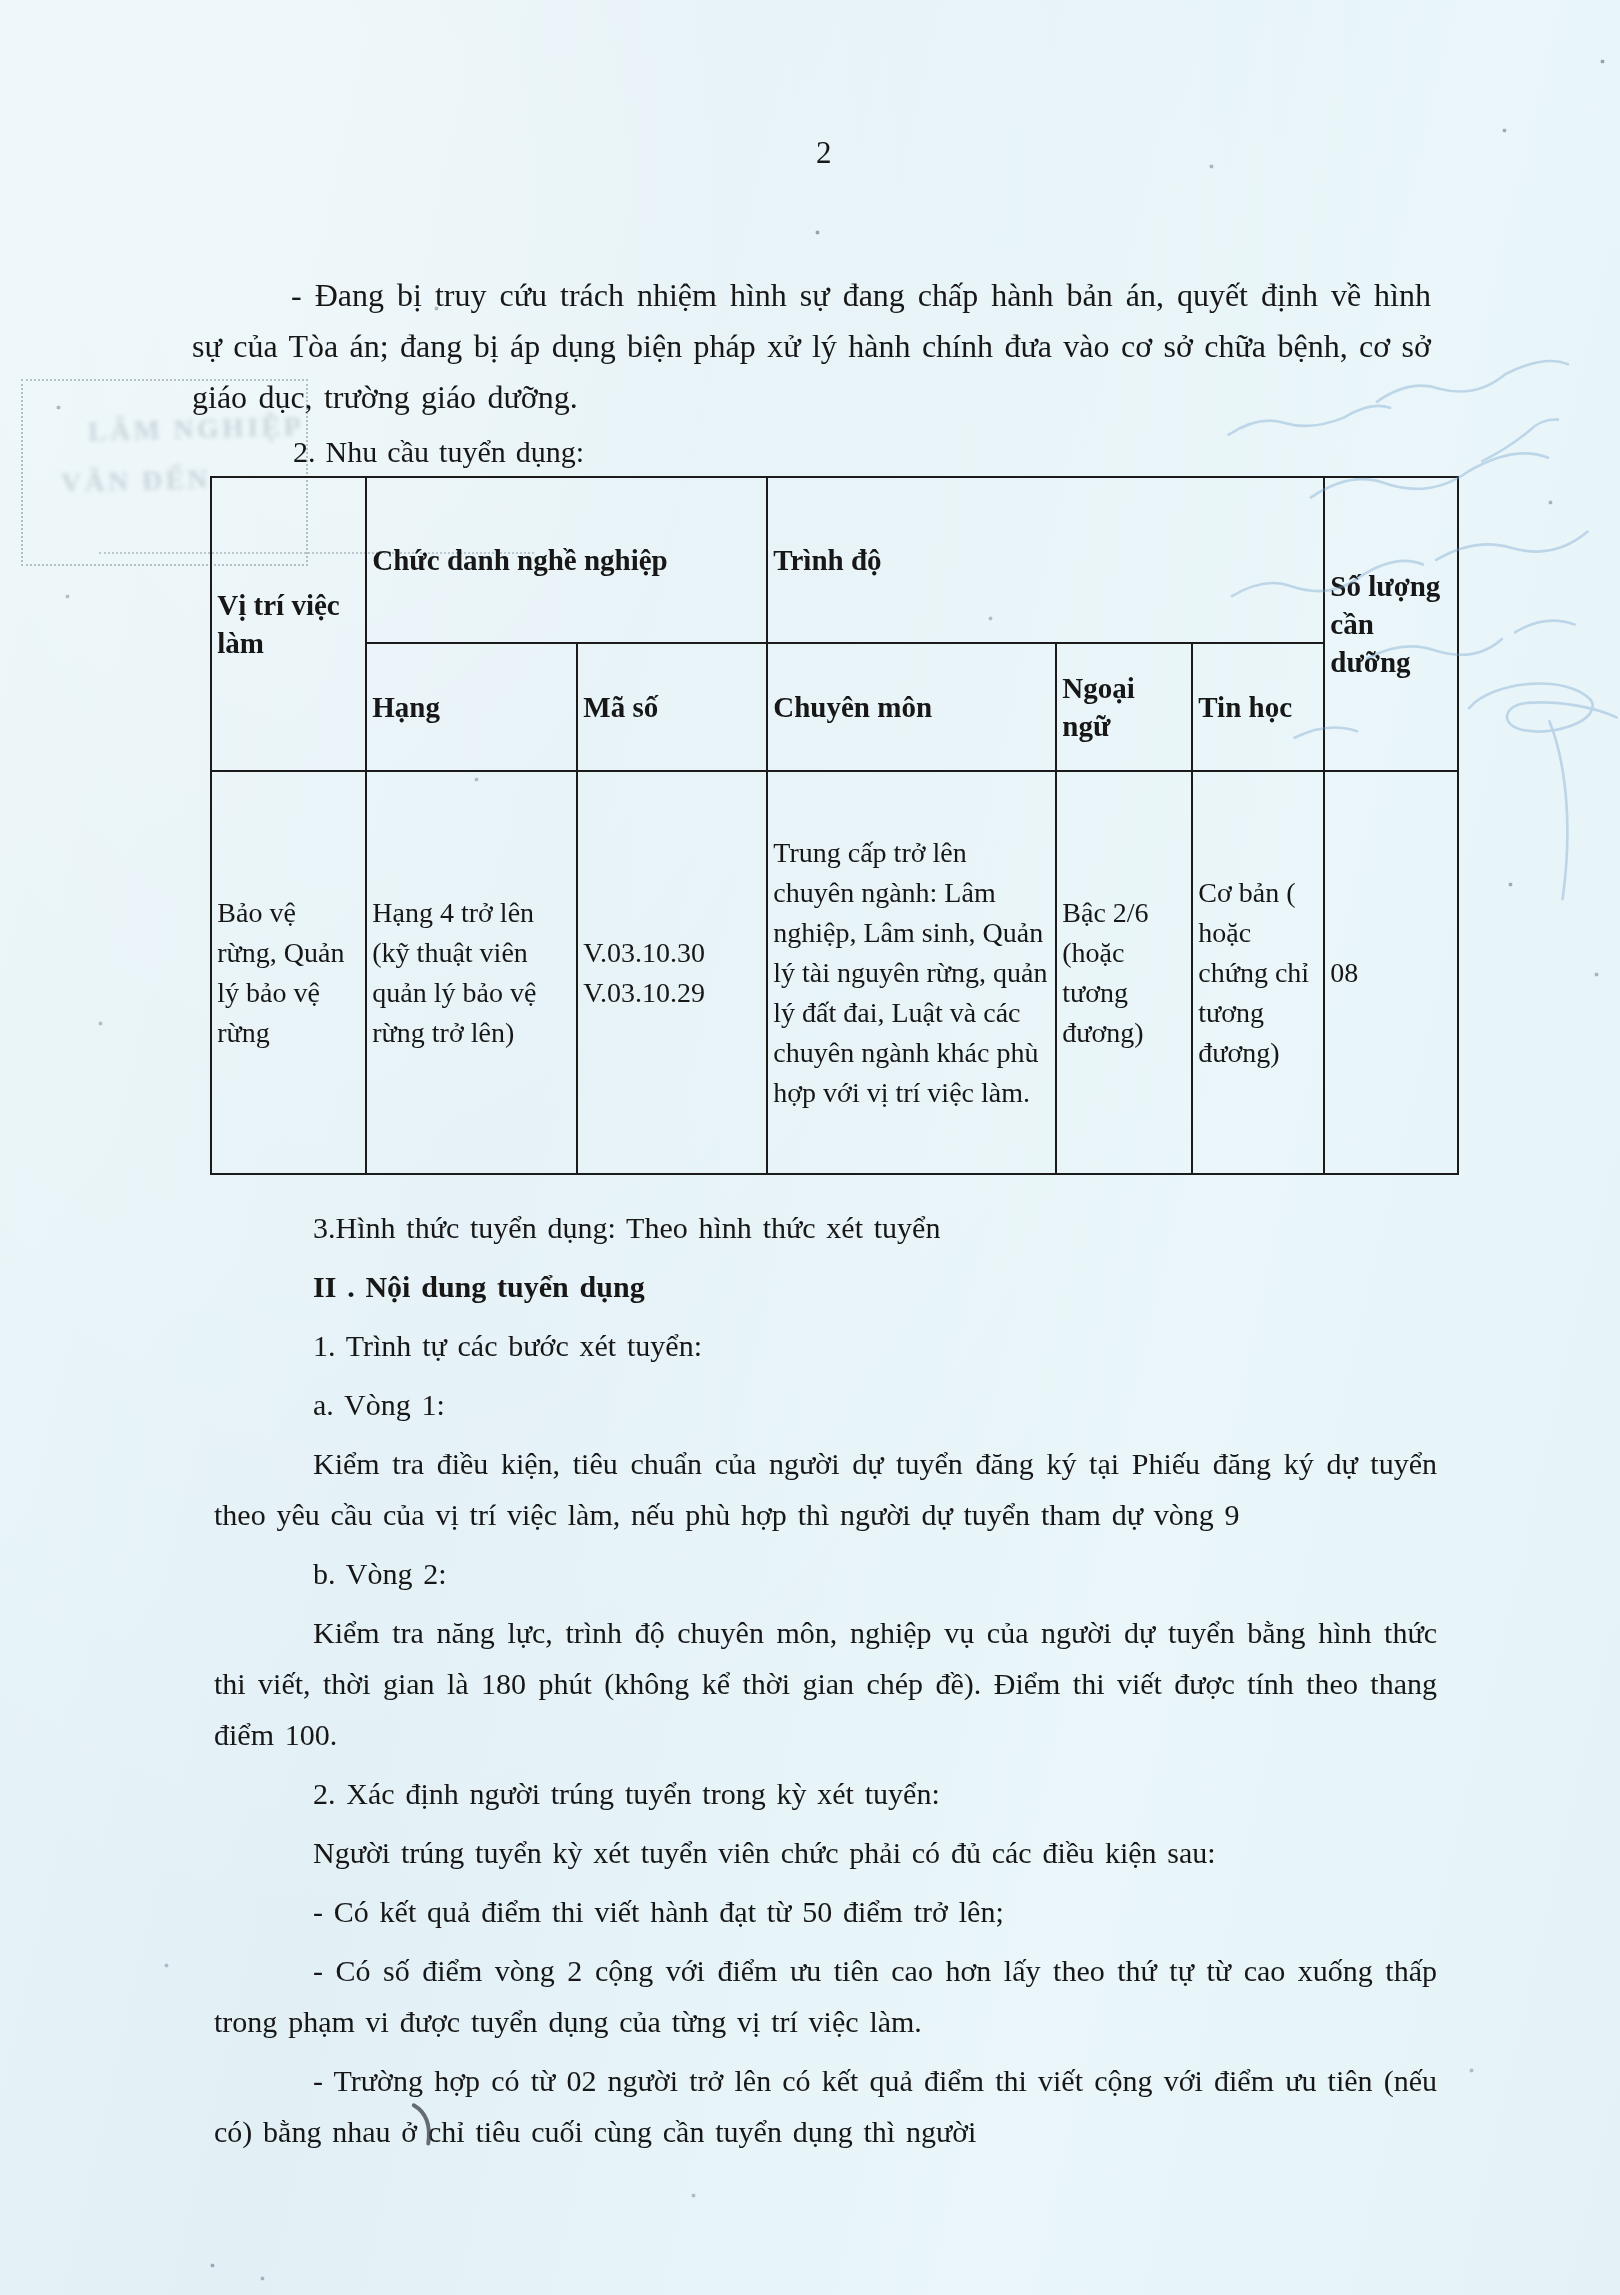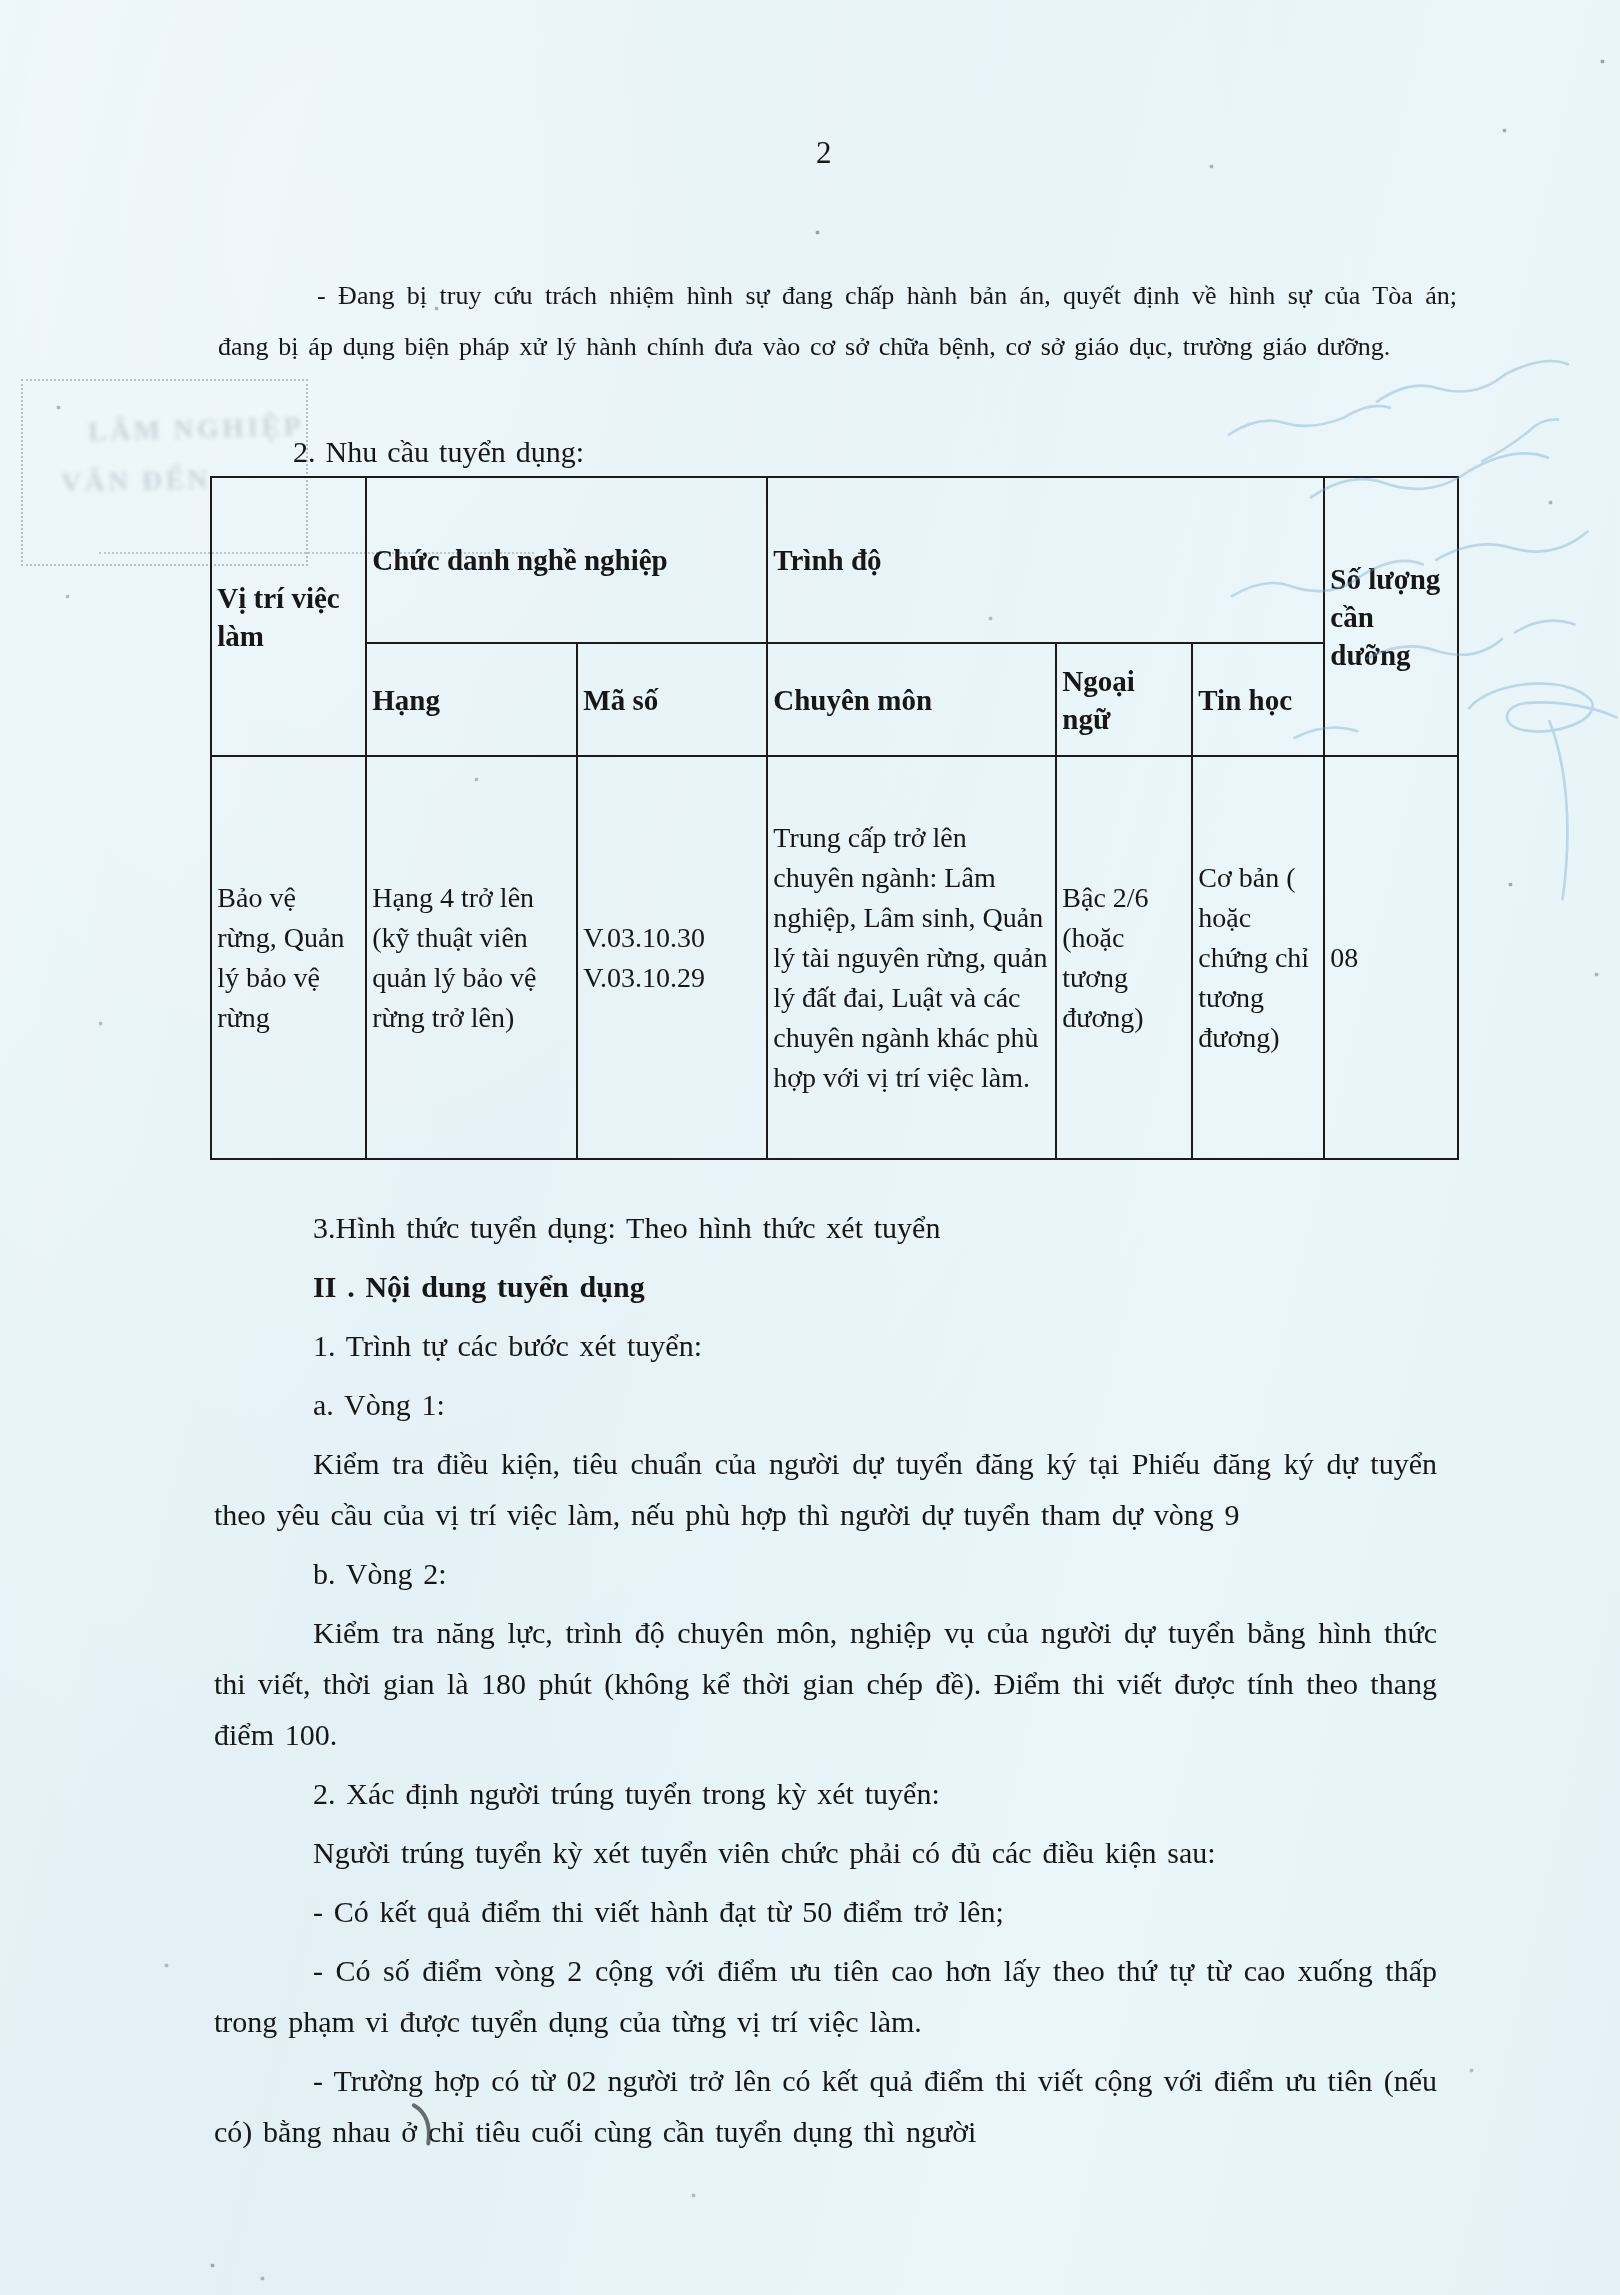--- a/index.html
+++ b/index.html
@@ -20,33 +20,33 @@
     position:absolute;left:21px;top:379px;width:283px;height:183px;
     border:2px dotted rgba(110,125,140,.45);
   }
   .stamp-line{position:absolute;font-weight:bold;letter-spacing:3.3px;
     color:rgba(125,150,160,.55);filter:blur(2px);opacity:.6;font-size:28px;white-space:nowrap;
     transform:rotate(-1.5deg);}
   .stamp-line.l1{left:65px;top:32px;}
   .stamp-line.l2{left:38px;top:84px;}
   .stamp-dots{position:absolute;left:99px;top:552px;width:435px;border-top:2px dotted rgba(110,125,140,.38);}
   
-  .intro{position:absolute;left:218px;top:270px;width:1239px;
-    font-size:26px;line-height:51px;text-align:justify;text-indent:99px;word-spacing:3.3px;}
+  .intro{position:absolute;left:192px;top:270px;width:1239px;
+    font-size:32px;line-height:51px;text-align:justify;text-indent:99px;word-spacing:3.3px;}
   .sec2{position:absolute;left:199px;top:432px;width:1239px;
     font-size:30px;line-height:40px;text-indent:94px;word-spacing:2.6px;}
   
   table.req{position:absolute;left:210px;top:476px;width:1247px;
     border-collapse:collapse;table-layout:fixed;border:2.6px solid #1b1b1b;}
   table.req td{border:2px solid #1b1b1b;text-align:left;vertical-align:middle;
     padding:2.6px 5.3px;font-size:28px;line-height:40px;}
   table.req td.hd{font-weight:bold;font-size:29px;line-height:38px;}
   col.c1{width:155px}col.c2{width:211px}col.c3{width:190px}col.c4{width:289px}
   col.c5{width:136px}col.c6{width:132px}col.c7{width:134px}
-  tr.r1{height:166px}tr.r2{height:113px}tr.r3{height:403px}
+  tr.r1{height:166px}tr.r2{height:128px}tr.r3{height:403px}
   td.major{text-align:left;vertical-align:top;padding:6.6px 6.6px 4px 10.5px;line-height:40px;}
   
   .bodytext{position:absolute;left:206px;top:1194px;width:1239px;
     font-size:30px;line-height:51px;word-spacing:3.3px;}
   .bodytext p{margin:8px;text-align:justify;text-indent:99px;}
   .bodytext p.bold{font-weight:bold;}
   
   .ink-overlay{position:absolute;left:0;top:0;pointer-events:none;}
   .noise{position:absolute;left:0;top:0;width:0.7px;height:0.7px;border-radius:50%;
     box-shadow:

